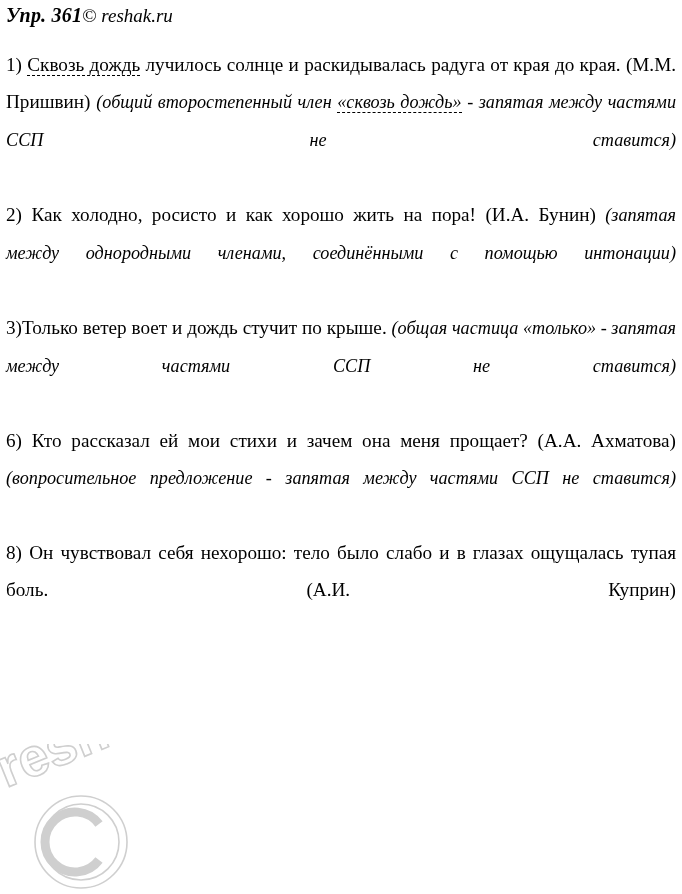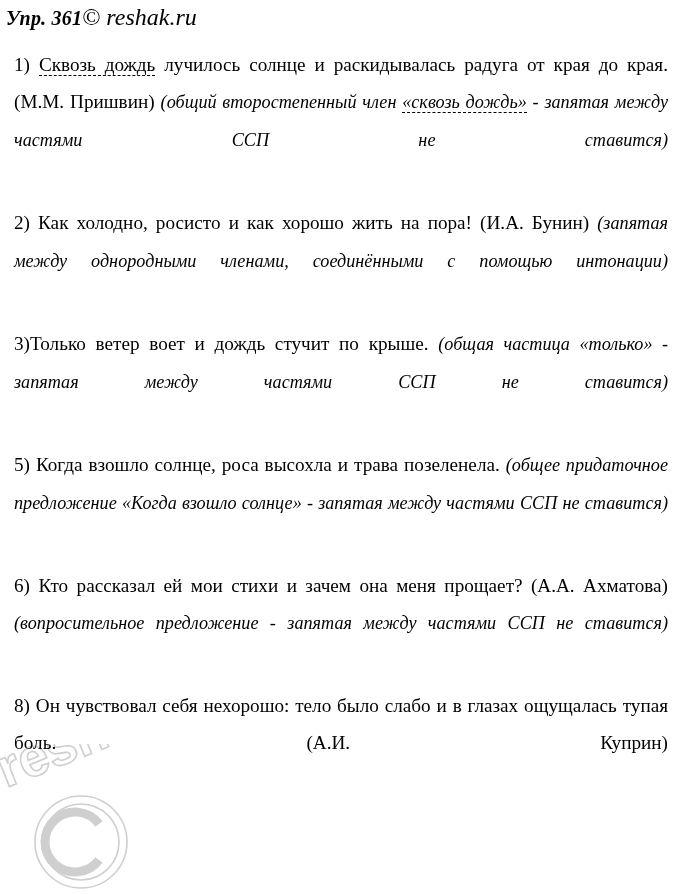--- a/index.html
+++ b/index.html
@@ -34,37 +34,37 @@
     margin-bottom: 12px;
     font-style: italic;
   }
   .doc-title {
     font-size: 20px;
     font-weight: bold;
     letter-spacing: 0.2px;
     white-space: nowrap;
   }
   .copyright {
-    font-size: 24px;
+    font-size: 19px;
     font-weight: normal;
     white-space: nowrap;
     padding-right: 2px;
   }
 
   
   .exercise-list {
     position: relative;
     z-index: 2;
   }
   .item {
     text-align: justify;
     text-justify: inter-word;
     font-size: 19.2px;
     line-height: 37px;
-    margin: 8px;
+    margin: 0;
     -webkit-hyphens: none;
     hyphens: none;
   }
   
   .item::after {
     content: "";
     display: inline-block;
     width: 100%;
   }
 
@@ -124,23 +124,20 @@
 
     <p class="item">
       <span class="sentence">2)</span><span class="sentence"> Как холодно, росисто и как хорошо жить на пора! (И.А. Бунин) </span><span class="note">(запятая между однородными членами, соединёнными с помощью интонации)</span>
     </p>
 
     <p class="item">
       <span class="sentence">3)</span><span class="sentence">Только ветер воет и дождь стучит по крыше. </span><span class="note">(общая частица «только» - запятая между частями ССП не ставится)</span>
     </p>
 
 
-    <p class="item">
-      <span class="sentence">5)</span><span class="sentence"> Когда взошло солнце, роса высохла и трава позеленела. </span><span class="note">(общее придаточное предложение «Когда взошло солнце» - запятая между частями ССП не ставится)</span>
-    </p>
 
     <p class="item">
       <span class="sentence">6)</span><span class="sentence"> Кто рассказал ей мои стихи и зачем она меня прощает? (А.А. Ахматова) </span><span class="note">(вопросительное предложение - запятая между частями ССП не ставится)</span>
     </p>
 
 
     <p class="item">
       <span class="sentence">8)</span><span class="sentence"> Он чувствовал себя нехорошо: тело было слабо и в глазах ощущалась тупая боль. (А.И. Куприн) </span>
     </p>
 

